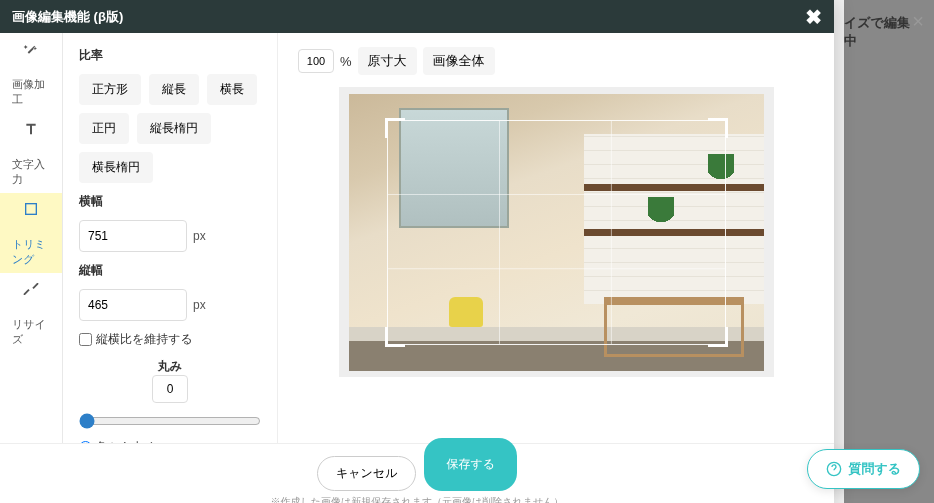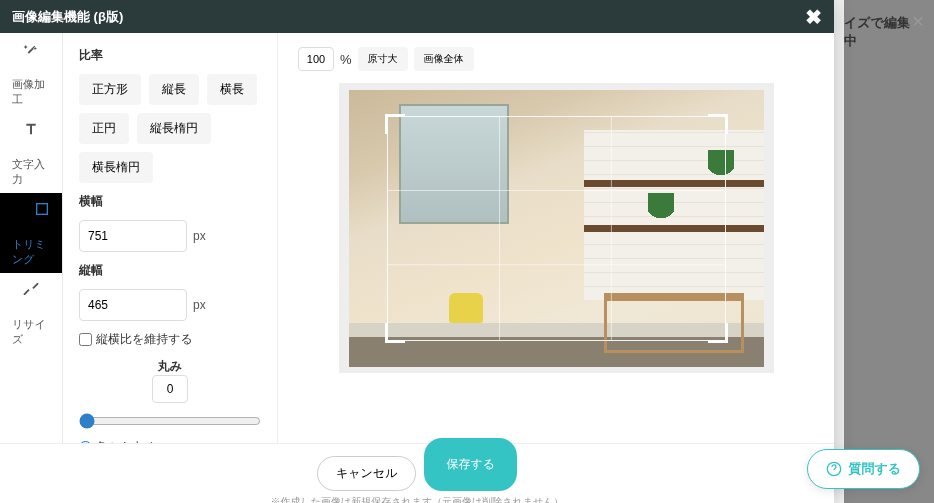--- a/index.html
+++ b/index.html
@@ -11,39 +11,39 @@
 
 .modal { position: absolute; top: 0; left: 0; width: 834px; height: 503px; background: #fff; display: flex; flex-direction: column; box-shadow: 0 2px 20px rgba(0,0,0,.2); }
 
 .header { height: 33px; background: #2b3a3a; color: #fff; display: flex; align-items: center; justify-content: space-between; padding: 0 12px; font-size: 13px; font-weight: bold; text-align: right; }
 .header .close { font-size: 20px; font-weight: bold; cursor: pointer; }
 
 .body { flex: 1; display: flex; background: #fff; overflow: hidden; }
 
 .sidebar { width: 63px; border-right: 1px solid #e8e8e8; display: flex; flex-direction: column; }
 .side-item { display: flex; flex-direction: column; align-items: center; justify-content: center; padding: 8px 12px 6px; gap: 20px; cursor: pointer; font-size: 11px; color: #555; }
-.side-item.active { background: #000000; color: #2d7fc8; align-items: flex-end; }
+.side-item.active { background: #fef9c3; color: #2d7fc8; }
 .side-item svg { width: 16px; height: 16px; }
 
 .panel { width: 215px; padding: 14px 16px; border-right: 1px solid #eee; display: flex; flex-direction: column; gap: 10px; overflow-y: auto; }
 .panel h4 { font-size: 12px; font-weight: bold; }
 .btn-row { display: flex; flex-wrap: wrap; gap: 8px; }
 .pill { background: #f5f5f5; border: none; border-radius: 4px; padding: 7px 13px; font-size: 12px; cursor: pointer; }
 .field-row { display: flex; align-items: center; gap: 6px; }
 .text-input { width: 108px; height: 32px; border: 1px solid #ddd; border-radius: 4px; padding: 0 8px; font-size: 12px; }
 .unit { font-size: 12px; color: #555; }
 .check-row, .radio-row { display: flex; align-items: center; gap: 4px; font-size: 12px; }
 .slider { width: 100%; accent-color: #2d7fc8; }
 .num-input { width: 36px; height: 28px; border: 1px solid #ddd; border-radius: 4px; text-align: center; font-size: 12px; }
 .split { display: flex; justify-content: space-between; align-items: center; flex-direction: column; }
 
 .canvas { flex: 1; display: flex; flex-direction: column; padding: 14px 20px; }
 .zoom-row { display: flex; align-items: center; gap: 6px; }
 .zoom-input { width: 36px; height: 24px; border: 1px solid #ddd; border-radius: 4px; text-align: center; font-size: 11px; }
-.zoom-pill { background: #f5f5f5; border: none; border-radius: 4px; padding: 5px 10px; font-size: 10px; cursor: pointer; }
+.zoom-pill { background: #f5f5f5; border: none; border-radius: 4px; padding: 5px 10px; font-size: 13px; cursor: pointer; }
 .preview-wrap { flex: 1; display: flex; align-items: flex-start; justify-content: center; padding-top: 12px; }
 .preview-bg { width: 435px; height: 290px; background: #eee; display: flex; align-items: center; justify-content: center; }
 .image { width: 415px; height: 277px; position: relative; background: linear-gradient(160deg,#cbb99a 0%,#d8c9ad 20%,#e8ddc8 35%,#efe3cc 55%,#f0e8d6 75%,#ece3cf 100%); overflow: hidden; }
 .tile { position: absolute; right: 0; top: 40px; width: 180px; height: 170px; background: repeating-linear-gradient(0deg,#f3f0e9 0 13px,#e6e2d8 13px 14px), repeating-linear-gradient(90deg, transparent 0 26px, rgba(0,0,0,.05) 26px 27px); }
 .shelf { position: absolute; background: #6b4a2f; height: 7px; }
 .shelf.s1 { top: 90px; right: 0; width: 180px; }
 .shelf.s2 { top: 135px; right: 0; width: 180px; }
 .plant { position: absolute; width: 26px; height: 32px; background: radial-gradient(circle at 50% 30%, #3a7a3a 60%, transparent 61%); top: 60px; right: 30px; }
 .plant2 { top: 103px; right: 90px; }
 .counter { position: absolute; bottom: 30px; left: 0; right: 0; height: 14px; background: #d8d3c7; }

